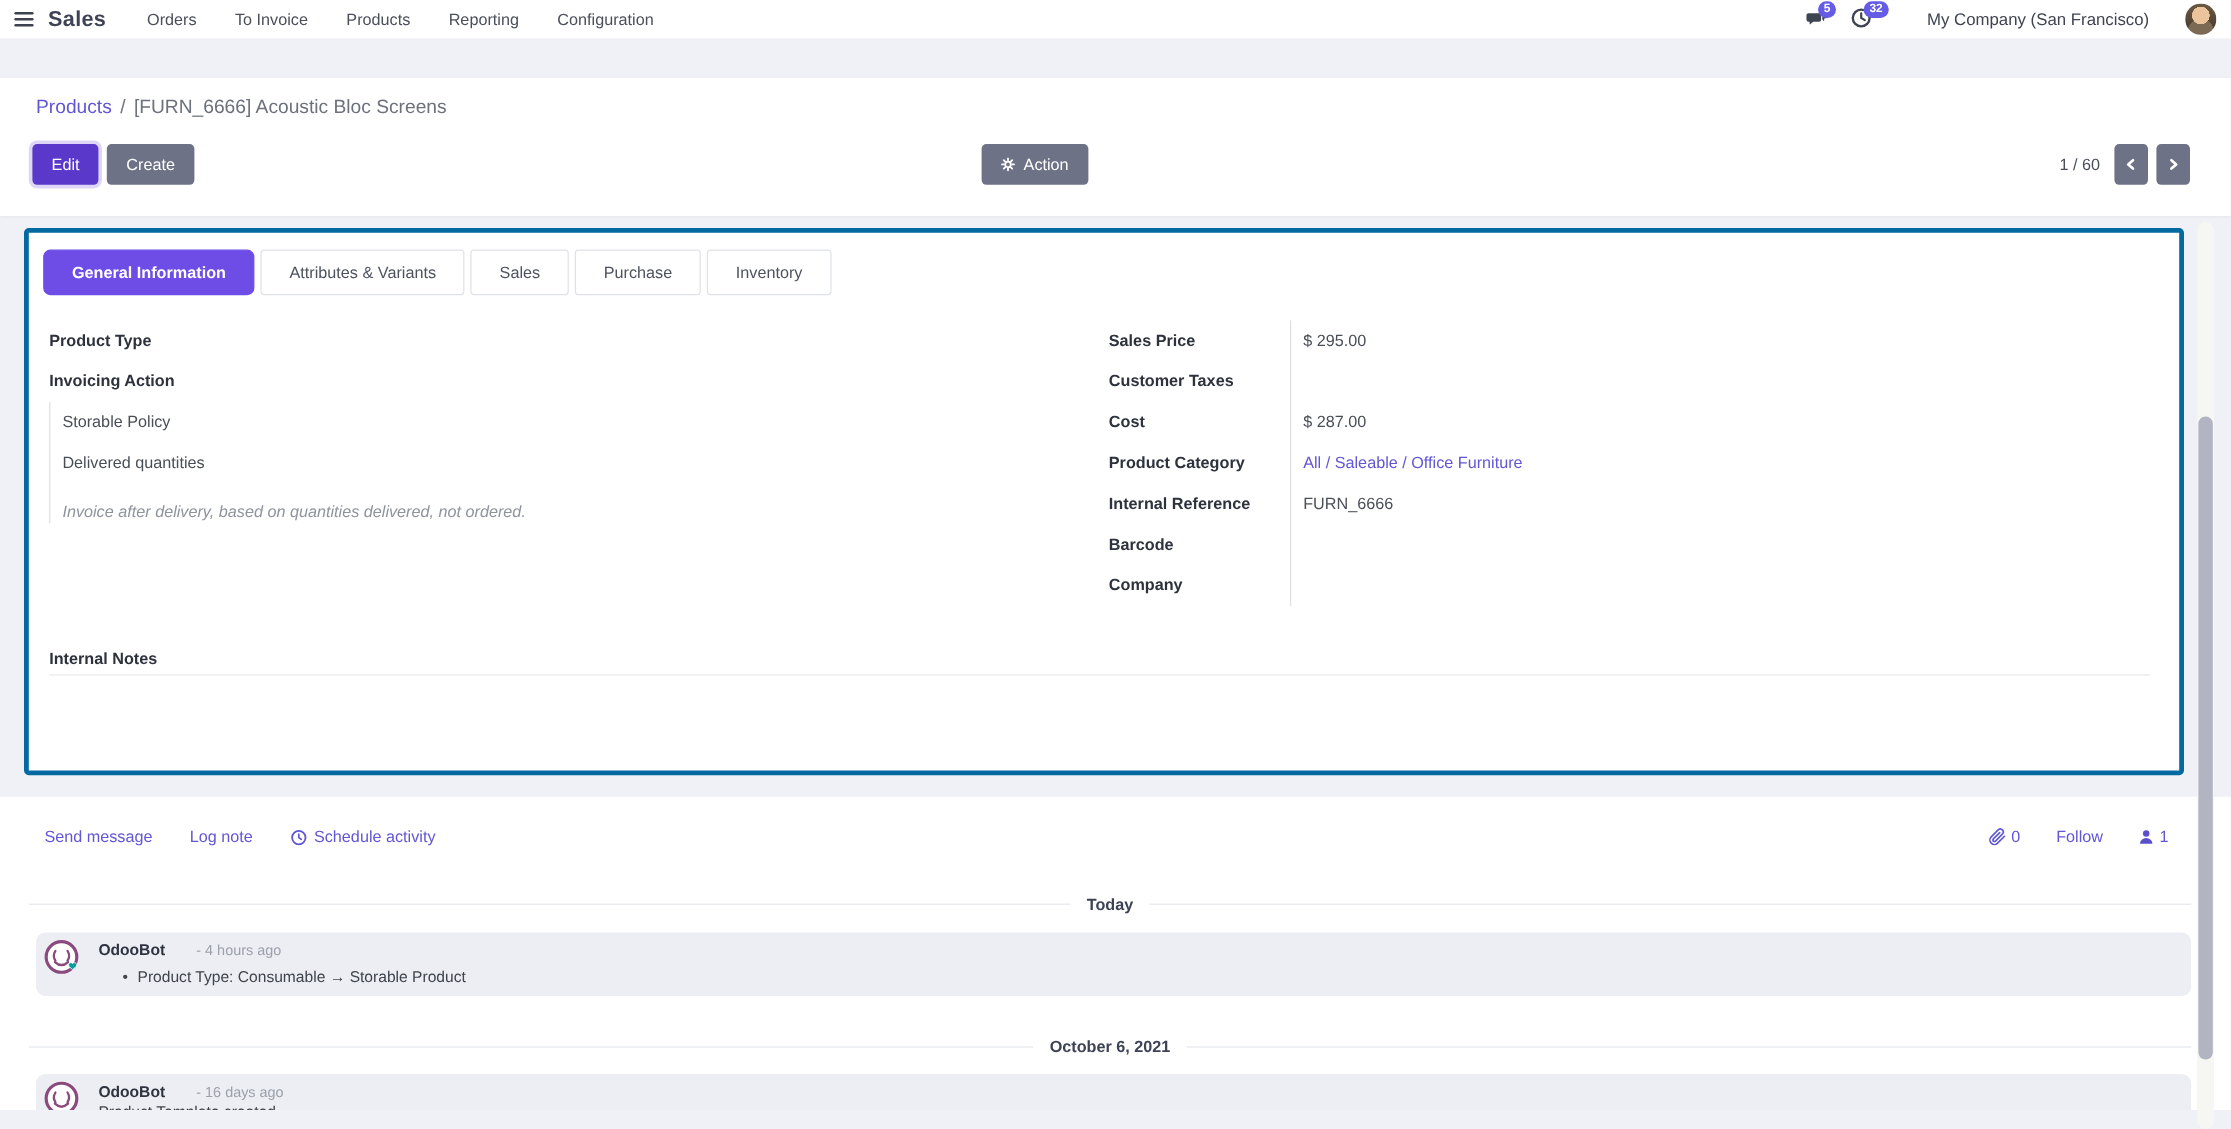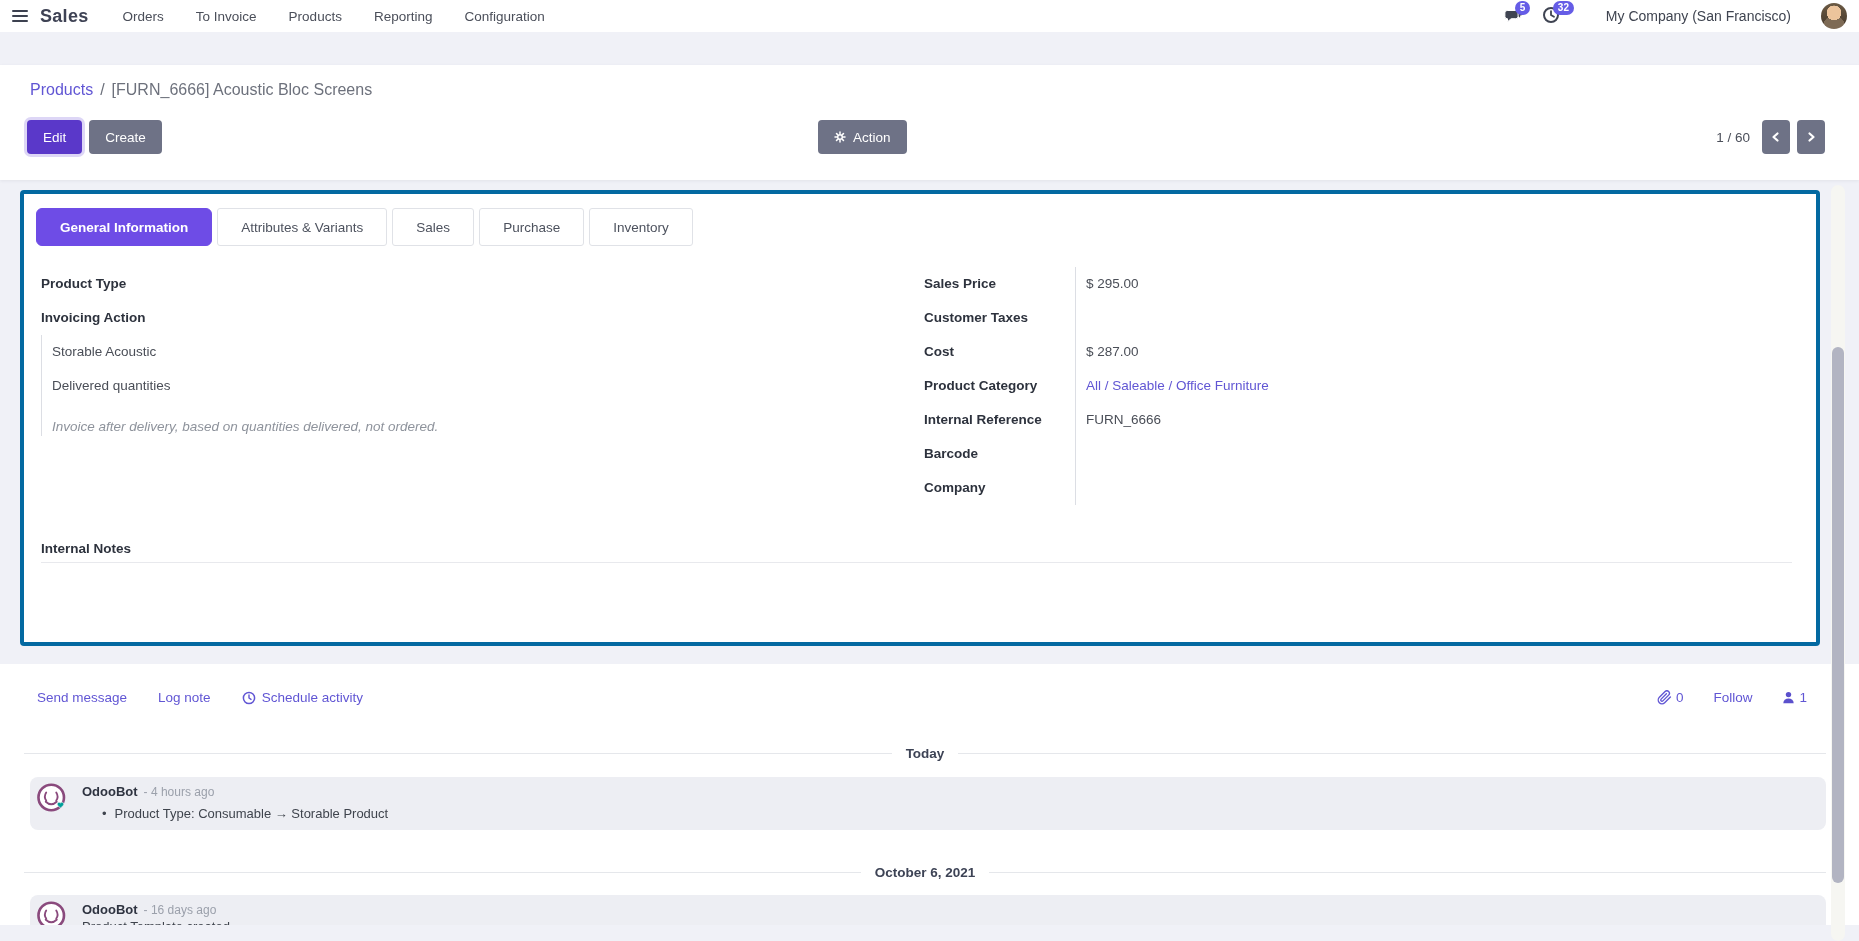--- a/index.html
+++ b/index.html
@@ -96,21 +96,21 @@
   .divider .dline { flex:1; border-top:1px solid #e5e7eb; }
   .divider .dlabel { font-weight:700; font-size:13.5px; color:#3d4355; }
   .divider-1 { top:82px; }
   .divider-2 { top:201px; }
   .msg-card { position:absolute; left:30px; width:1796px; background:#edeef3; border-radius:8px; overflow:hidden; }
   .msg-card-1 { top:113px; height:53px; }
   .msg-card-2 { top:231px; height:30px; border-radius:8px 8px 0 0; }
   .msg-avatar { position:absolute; left:5px; top:5px; width:34px; height:34px; }
   .msg-author-line { position:absolute; left:52px; top:7px; display:flex; align-items:baseline; gap:6px; }
   .msg-author { font-weight:700; color:#2e3340; font-size:13px; cursor:pointer; }
-  .msg-time { color:#9ba0ab; font-size:12px; }
+  .msg-time { color:#9ba0ab; font-size:12px;margin-left:20px; }
   .msg-body { position:absolute; left:72px; display:flex; align-items:center; gap:8px; color:#3f444d; font-size:13px; }
   .msg-card-1 .msg-body { top:29px; }
   .msg-card-2 .msg-body { top:24px; left:52px; }
   .msg-bullet { font-size:13px; color:#3f444d; }
   
   .scroll-track {
     position:absolute; left:1831px; top:185px; width:14px; height:756px;
     background:#f6f6f2; border-radius:7px;
   }
   .scroll-thumb {
@@ -205,21 +205,21 @@
     <div class="tab">Purchase</div>
     <div class="tab">Inventory</div>
   </div>
 
   <div class="fgroup fgroup-left">
     <div class="fcol-labels">
       <div class="frow flabel">Product Type</div>
       <div class="frow flabel">Invoicing Action</div>
     </div>
     <div class="fcol-vals">
-      <div class="frow fvalue">Storable Acoustic</div>
+      <div class="frow fvalue">Storable Policy</div>
       <div class="frow fvalue">Delivered quantities</div>
       <div class="help-line">Invoice after delivery, based on quantities delivered, not ordered.</div>
     </div>
   </div>
 
   <div class="fgroup fgroup-right">
     <div class="fcol-labels">
       <div class="frow flabel">Sales Price</div>
       <div class="frow flabel">Customer Taxes</div>
       <div class="frow flabel">Cost</div>

